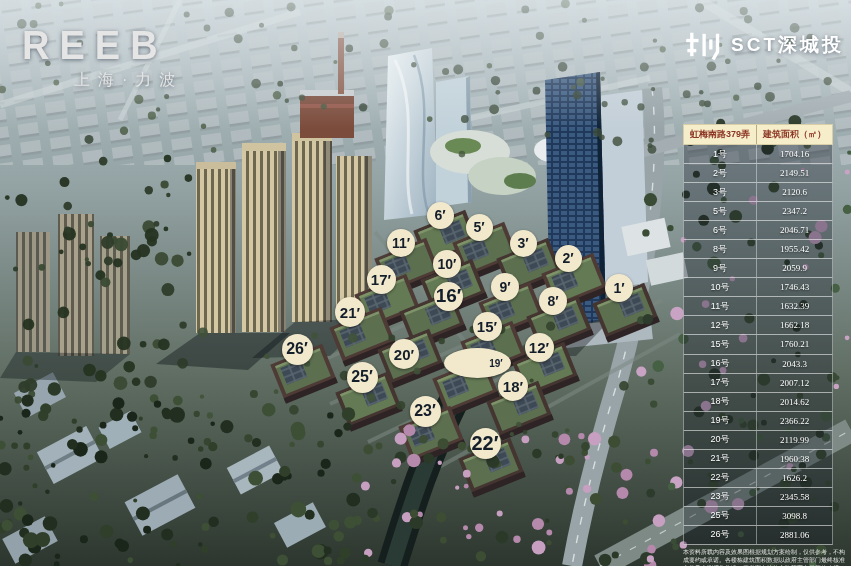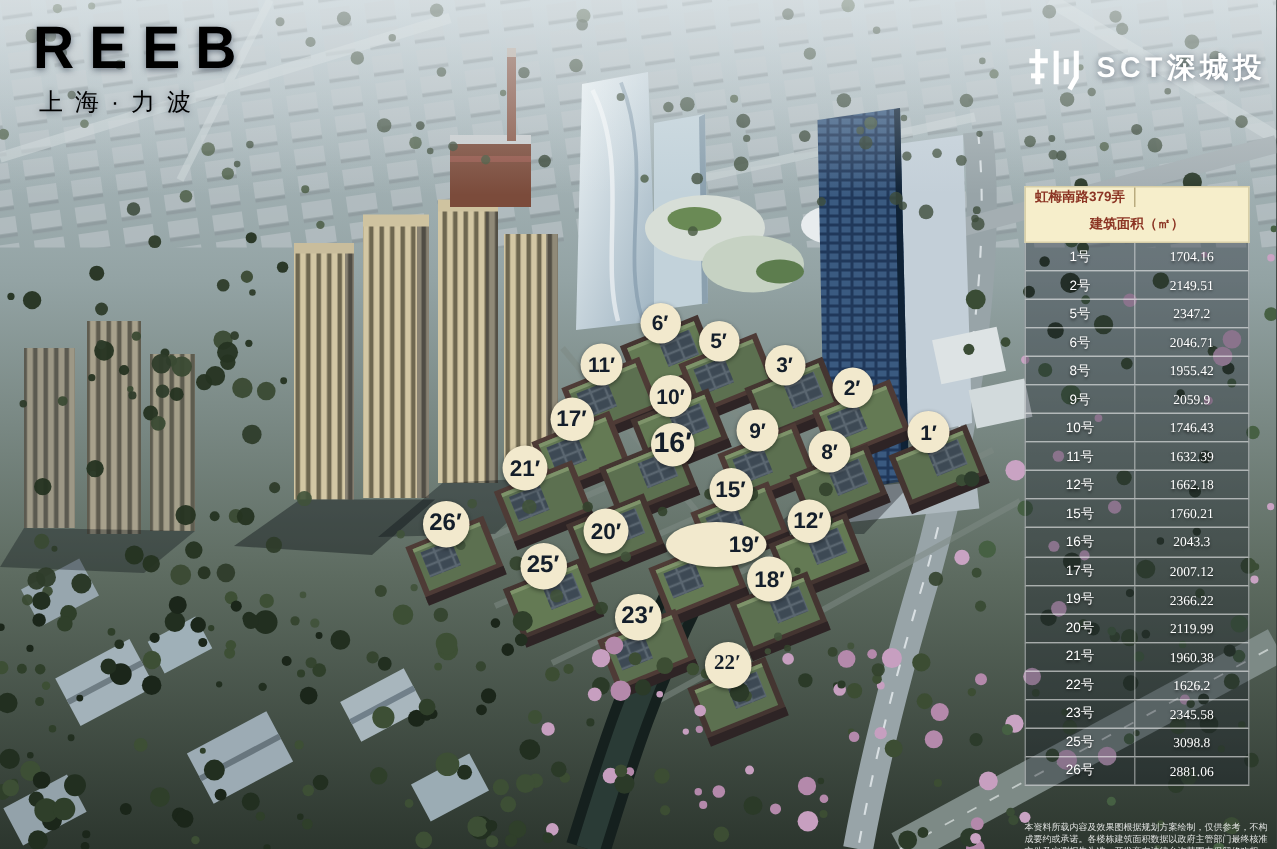--- a/index.html
+++ b/index.html
@@ -1,38 +1,38 @@
 <!DOCTYPE html>
 <html><head>
 <meta charset="utf-8">
 <style>
   html,body{margin:0;padding:0;background:#111;}
   .stage{position:relative;width:851px;height:566px;overflow:hidden;
          font-family:"Liberation Sans",sans-serif;background:#6b7a72;}
   .scene{position:absolute;left:0;top:0;}
 
   
-  .brand{position:absolute;left:22px;top:14px;color:#000000;
+  .brand{position:absolute;left:22px;top:26px;color:#e5e5e5;
          text-shadow:0 1px 4px rgba(10,20,40,.5);}
   .brand-word{font-size:38px;font-weight:bold;letter-spacing:10px;line-height:1;
               transform:scaleY(1.05);}
-  .brand-sub{margin-top:6px;font-size:16px;letter-spacing:8px;padding-left:4px;}
+  .brand-sub{margin-top:6px;font-size:16px;letter-spacing:8px;padding-left:4px;margin-left:48px;}
   .dev{position:absolute;left:684px;top:26px;display:flex;align-items:center;gap:9px;
        color:#ffffff;text-shadow:0 1px 4px rgba(10,20,40,.5);}
   .dev-name{font-size:19px;font-weight:bold;letter-spacing:3px;}
 
   
   .marker{position:absolute;border-radius:50%;background:#f2e9cd;color:#141e2a;
           display:flex;align-items:center;justify-content:center;font-weight:bold;
           box-shadow:0 1px 3px rgba(0,0,0,.45);}
 
   
   .areaTable{position:absolute;left:683px;top:124px;width:150px;}
-  .thead{display:flex;height:38px;background:#f6eecb;border:1px solid #d8cfa8;
-         box-sizing:border-box;flex-direction:column;}
+  .thead{display:flex;height:21px;background:#f6eecb;border:1px solid #d8cfa8;
+         box-sizing:border-box;}
   .th{color:#8c3524;font-weight:bold;font-size:9px;display:flex;align-items:center;
       justify-content:center;}
   .th.road{width:72px;border-right:1px solid #b9ab7f;}
   .th.area{flex:1;}
   .tr{display:flex;height:19.05px;box-sizing:border-box;background:rgba(18,24,34,.34);
       border-bottom:1px solid rgba(255,255,255,.55);
       border-left:1px solid rgba(255,255,255,.4);
       border-right:1px solid rgba(255,255,255,.4);}
   .td{display:flex;align-items:center;justify-content:center;color:#fff;font-size:9px;
       text-shadow:0 1px 2px rgba(0,0,0,.6);}
@@ -837,26 +837,26 @@
       <div class="marker" style="left: 387px; top: 229px; width: 28px; height: 28px; font-size: 14px;">11′</div>
       <div class="marker" style="left: 433px; top: 250px; width: 28px; height: 28px; font-size: 14px;">10′</div>
       <div class="marker" style="left: 491px; top: 273px; width: 28px; height: 28px; font-size: 14px;">9′</div>
       <div class="marker" style="left: 539px; top: 287px; width: 28px; height: 28px; font-size: 14px;">8′</div>
       <div class="marker" style="left: 366.5px; top: 264.5px; width: 29px; height: 29px; font-size: 15px;">17′</div>
       <div class="marker" style="left: 434px; top: 281.5px; width: 29px; height: 29px; font-size: 19px;">16′</div>
       <div class="marker" style="left: 472.5px; top: 311.5px; width: 29px; height: 29px; font-size: 15px;">15′</div>
       <div class="marker" style="left: 524.5px; top: 332.5px; width: 29px; height: 29px; font-size: 15px;">12′</div>
       <div class="marker" style="left: 335px; top: 297px; width: 30px; height: 30px; font-size: 15px;">21′</div>
       <div class="marker" style="left: 389px; top: 319px; width: 30px; height: 30px; font-size: 15px; margin-top: 20px;">20′</div>
-      <div class="marker" style="left: 444px; top: 348px; width: 30px; height: 30px; font-size: 15px; padding-left: 37px;">19′</div>
+      <div class="marker" style="left: 444px; top: 348px; width: 30px; height: 30px; font-size: 10px; padding-left: 37px;">19′</div>
       <div class="marker" style="left: 498px; top: 371px; width: 30px; height: 30px; font-size: 15px;">18′</div>
       <div class="marker" style="left: 281.5px; top: 333.5px; width: 31px; height: 31px; font-size: 16px;">26′</div>
       <div class="marker" style="left: 346.5px; top: 361.5px; width: 31px; height: 31px; font-size: 16px;">25′</div>
       <div class="marker" style="left: 409.5px; top: 395.5px; width: 31px; height: 31px; font-size: 16px;">23′</div>
-      <div class="marker" style="left: 469.5px; top: 427.5px; width: 31px; height: 31px; font-size: 14px; font-family: Liberation Serif, serif;">22′</div>
+      <div class="marker" style="left: 469.5px; top: 427.5px; width: 31px; height: 31px; font-size: 20px;">22′</div>
     </div>
 
   <div class="brand">
     <div class="brand-word">REEB</div>
     <div class="brand-sub">上海·力波</div>
   </div>
 
   <div class="dev">
     <svg width="38" height="38" viewBox="0 0 34 34">
       <g stroke="#ffffff" stroke-width="3" fill="none">
@@ -879,20 +879,24 @@
     <div id="tableRows">
         <div class="tr">
           <span class="td unit">1号</span>
           <span class="td area">1704.16</span>
         </div>
         <div class="tr">
           <span class="td unit">2号</span>
           <span class="td area">2149.51</span>
         </div>
         <div class="tr">
+          <span class="td unit">3号</span>
+          <span class="td area">2120.6</span>
+        </div>
+        <div class="tr">
           <span class="td unit">5号</span>
           <span class="td area">2347.2</span>
         </div>
         <div class="tr">
           <span class="td unit">6号</span>
           <span class="td area">2046.71</span>
         </div>
         <div class="tr">
           <span class="td unit">8号</span>
           <span class="td area">1955.42</span>
@@ -919,20 +923,24 @@
         </div>
         <div class="tr">
           <span class="td unit">16号</span>
           <span class="td area">2043.3</span>
         </div>
         <div class="tr">
           <span class="td unit">17号</span>
           <span class="td area">2007.12</span>
         </div>
         <div class="tr">
+          <span class="td unit">18号</span>
+          <span class="td area">2014.62</span>
+        </div>
+        <div class="tr">
           <span class="td unit">19号</span>
           <span class="td area">2366.22</span>
         </div>
         <div class="tr">
           <span class="td unit">20号</span>
           <span class="td area">2119.99</span>
         </div>
         <div class="tr">
           <span class="td unit">21号</span>
           <span class="td area">1960.38</span>

